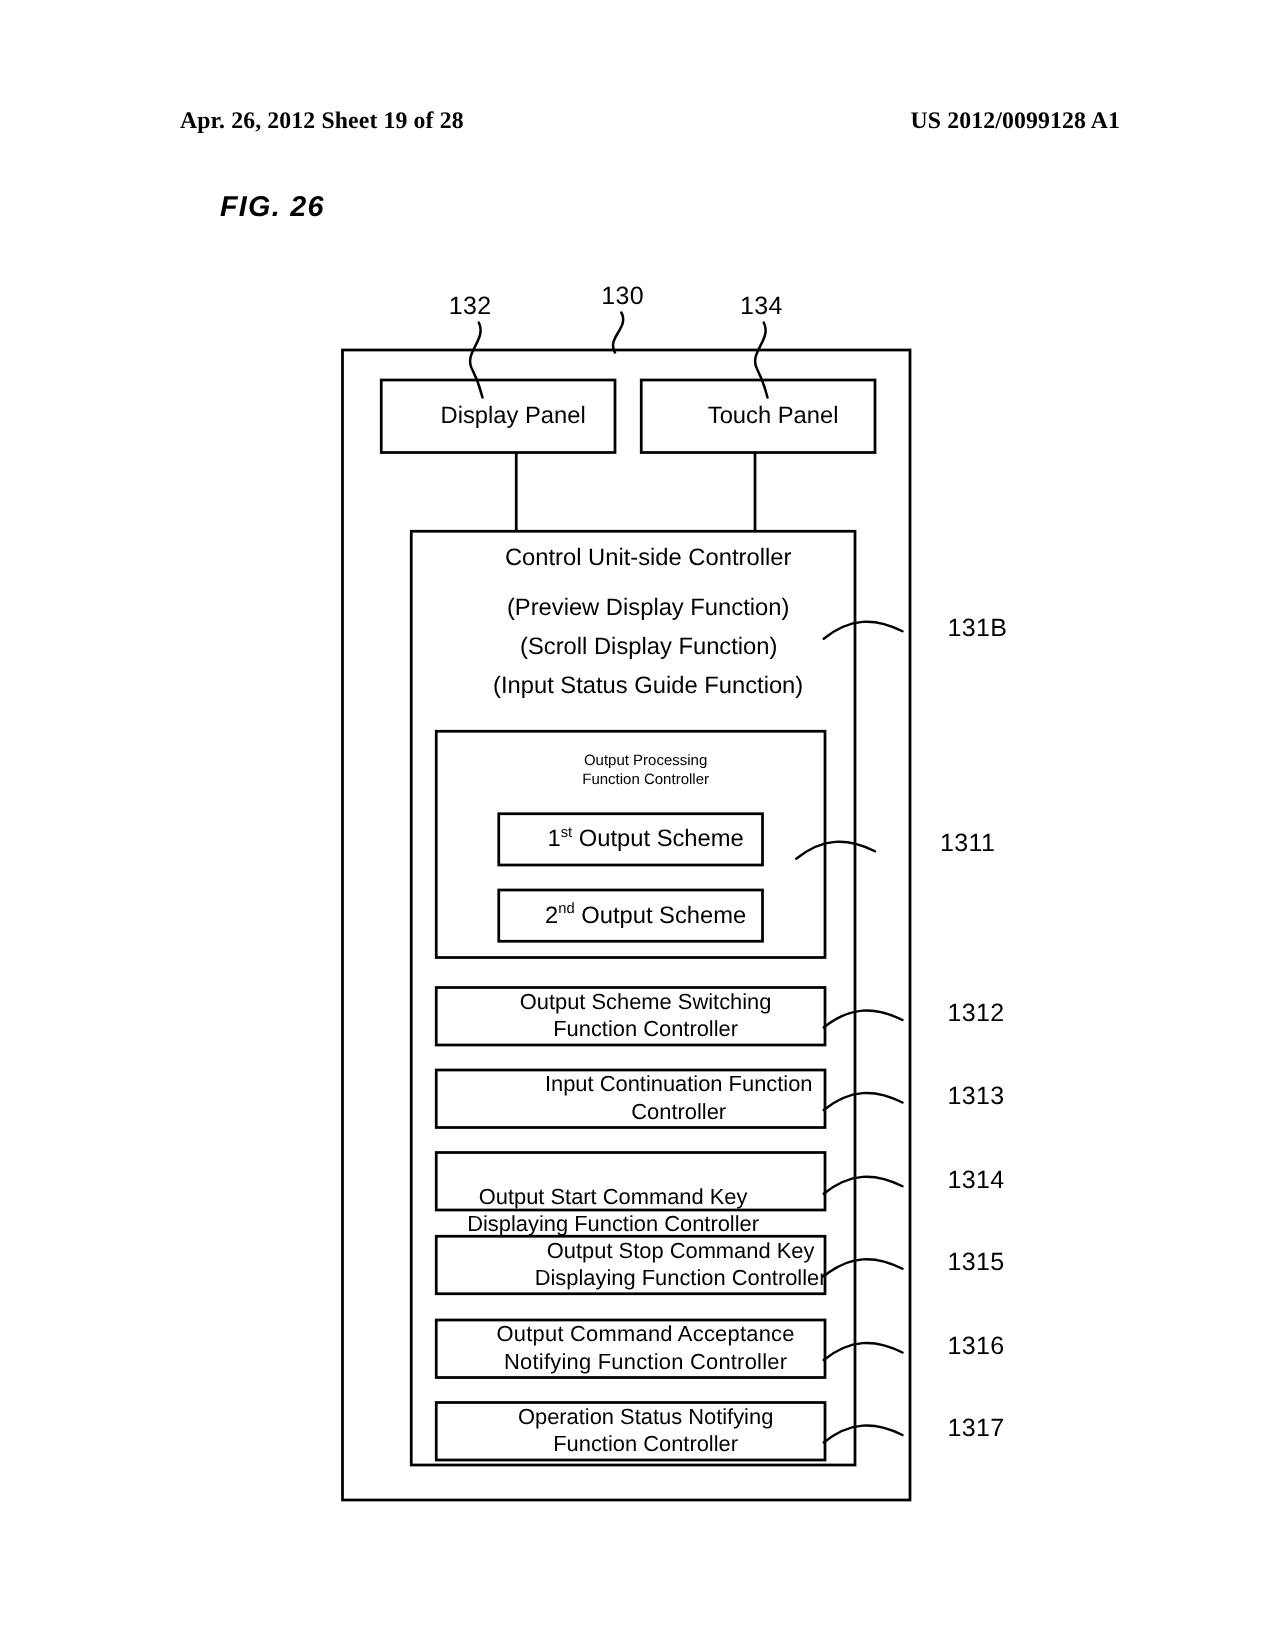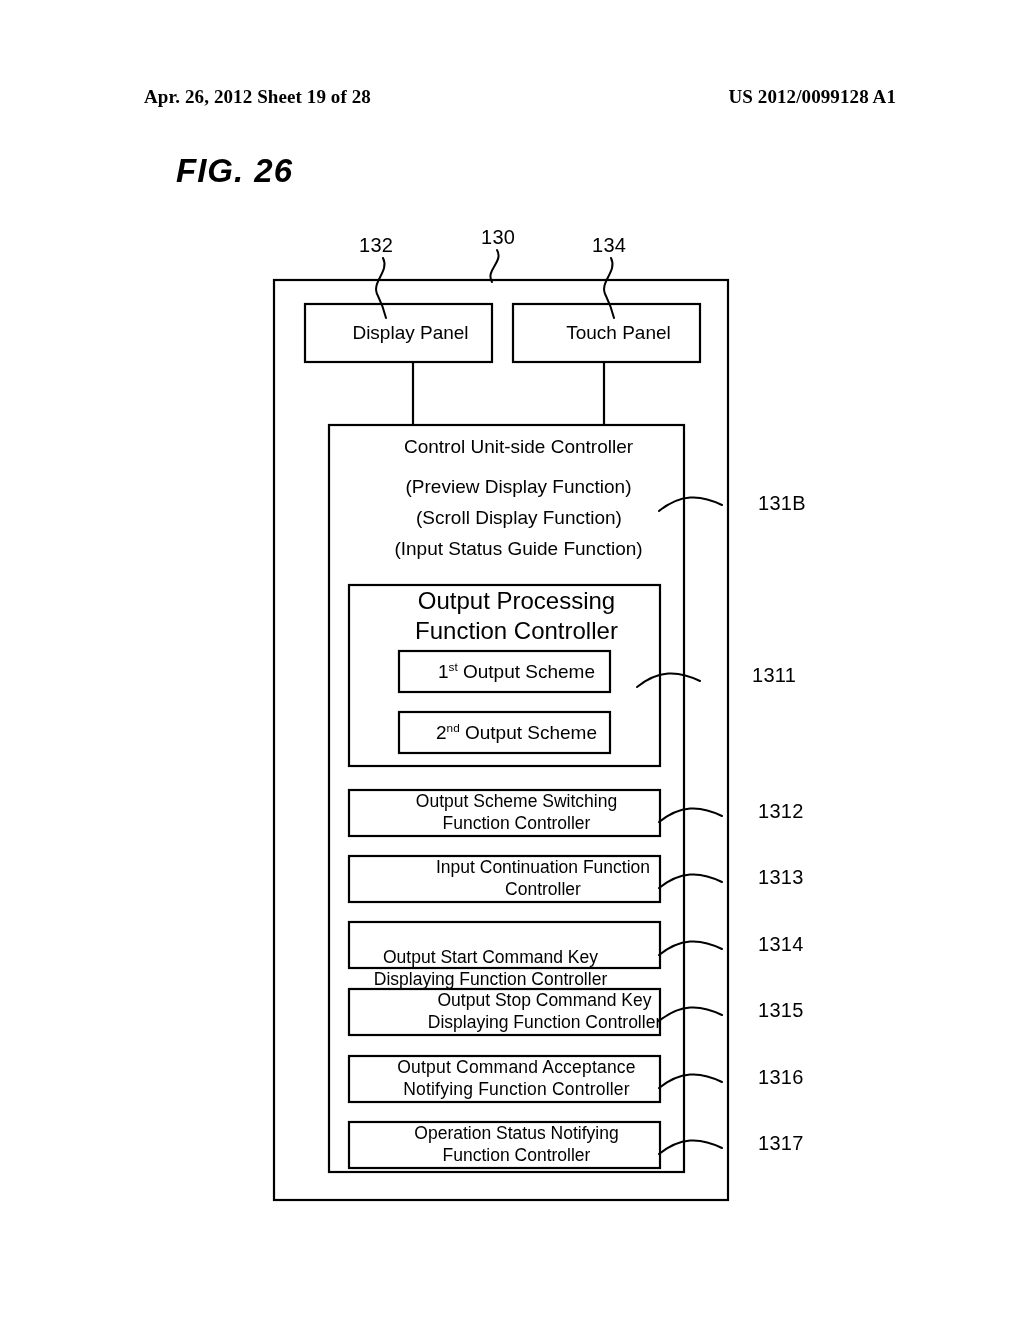--- a/index.html
+++ b/index.html
@@ -34,21 +34,21 @@
   .pub-header .mid { margin-left: 16px; margin-right: 10px; }
 
   
   .fig-title {
     position: absolute;
     top: 152px;
     left: 176px;
     font-family: "Liberation Sans", sans-serif;
     font-style: italic;
     font-weight: bold;
-    font-size: 33px;
+    font-size: 23px;
     letter-spacing: 1px;
   }
 
   
   svg.diagram {
     position: absolute;
     top: 0;
     left: 0;
     width: 1024px;
     height: 1320px;
@@ -63,21 +63,21 @@
     text-align: center;
     font-family: "Liberation Sans", sans-serif;
     color: #000;
     line-height: 1.22;
     white-space: pre-line;
     margin-left: 12px;
   }
   .panel-label { font-size: 19px; }
   .ctrl-title  { font-size: 19px; }
   .ctrl-fn     { font-size: 19px; }
-  .opfc-title  { font-size: 24px; line-height: 1.25; }
+  .opfc-title  { font-size: 12px; line-height: 1.25; }
   .scheme-lbl  { font-size: 19px; }
   .func-lbl    { font-size: 17.5px; line-height: 1.25; }
   .func-lbl-sp { letter-spacing: 0.2px; }
   .numeral {
     position: absolute;
     font-family: "Liberation Sans", sans-serif;
     font-size: 20px;
     letter-spacing: 0.3px;
     white-space: nowrap;
   }

